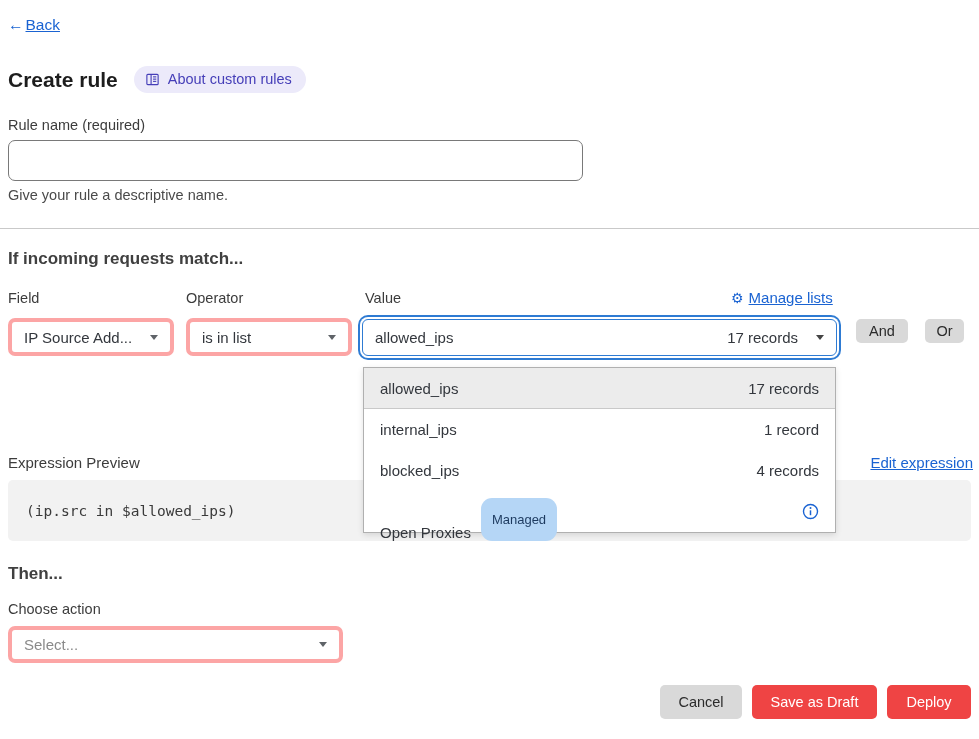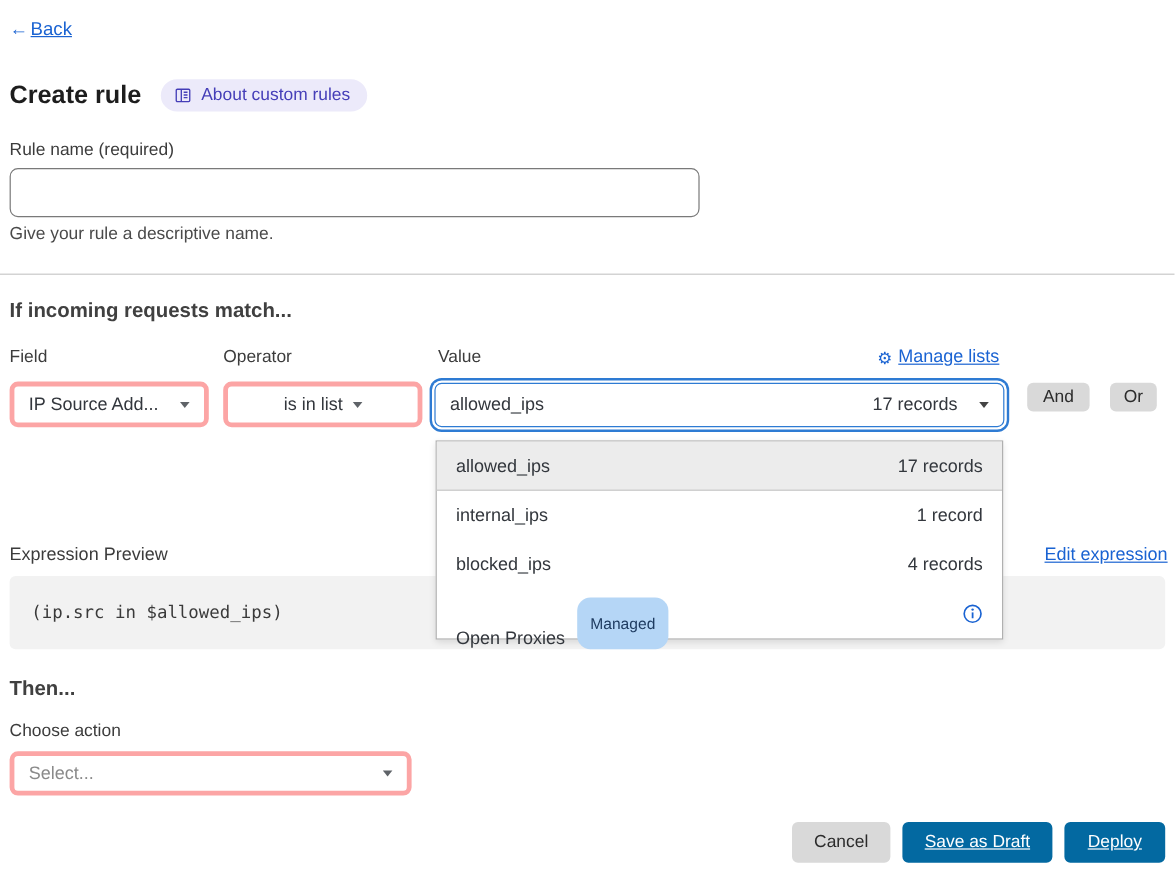--- a/index.html
+++ b/index.html
@@ -38,21 +38,21 @@
   .operator-label { position:absolute; left:186px; top:290px; }
   .value-label { position:absolute; left:365px; top:290px; }
   .manage-lists { position:absolute; left:731px; top:289px; font-size:15px; display:flex; align-items:center; gap:5px; }
   .gear { font-size:14px; color:#1a63d2; line-height:1; }
 
   
   .selectbox { position:absolute; height:38px; border:4px solid #fca5a5; border-radius:7px; background:#fff;
           display:flex; align-items:center; justify-content:space-between; padding:0 12px;
           font-size:15px; color:#33373d; cursor:pointer; }
   .field-select { left:8px; top:318px; width:166px; }
-  .operator-select { left:186px; top:318px; width:166px;justify-content:center; }
+  .operator-select { left:186px; top:318px; width:166px; }
   .chev { width:0; height:0; border-left:4.5px solid transparent; border-right:4.5px solid transparent;
           border-top:5.5px solid #5f6368; margin-left:8px; }
 
   
   .value-select { left:362px; top:319px; width:475px; height:37px;
           border:1px solid #2e7bd3; border-radius:6px; background:#fff;
           box-shadow: 0 0 0 2px #fff, 0 0 0 4px #2e7bd3;
           display:flex; align-items:center; justify-content:space-between; padding:0 12px;
           font-size:15px; color:#33373d; position:absolute; cursor:text; }
   .value-right { display:flex; align-items:center; gap:10px; color:#33373d; }
@@ -83,21 +83,21 @@
   
   .then-heading { position:absolute; left:8px; top:564px; }
   .action-label { position:absolute; left:8px; top:601px; }
   .action-select { left:8px; top:626px; width:335px; height:37px; }
   .placeholder { color:#8a8a8a; }
 
   
   .footer-btn { position:absolute; top:685px; height:34px; border:none; border-radius:5px;
           font-size:14.5px; font-family:"Liberation Sans",sans-serif; cursor:pointer; }
   .cancel-btn { left:660px; width:82px; background:#d9d9d9; color:#2b2b2b; }
-  .blue-btn { background:#0369a1; color:#fff;text-decoration:underline; }
+  .blue-btn { background:#ef4444; color:#fff; }
   .save-draft-btn { left:752px; width:125px; }
   .deploy-btn { left:887px; width:84px; }
 </style>
 </head>
 <body>
 
 <div class="page">
 
   <a class="back link">
     <span>←</span>

